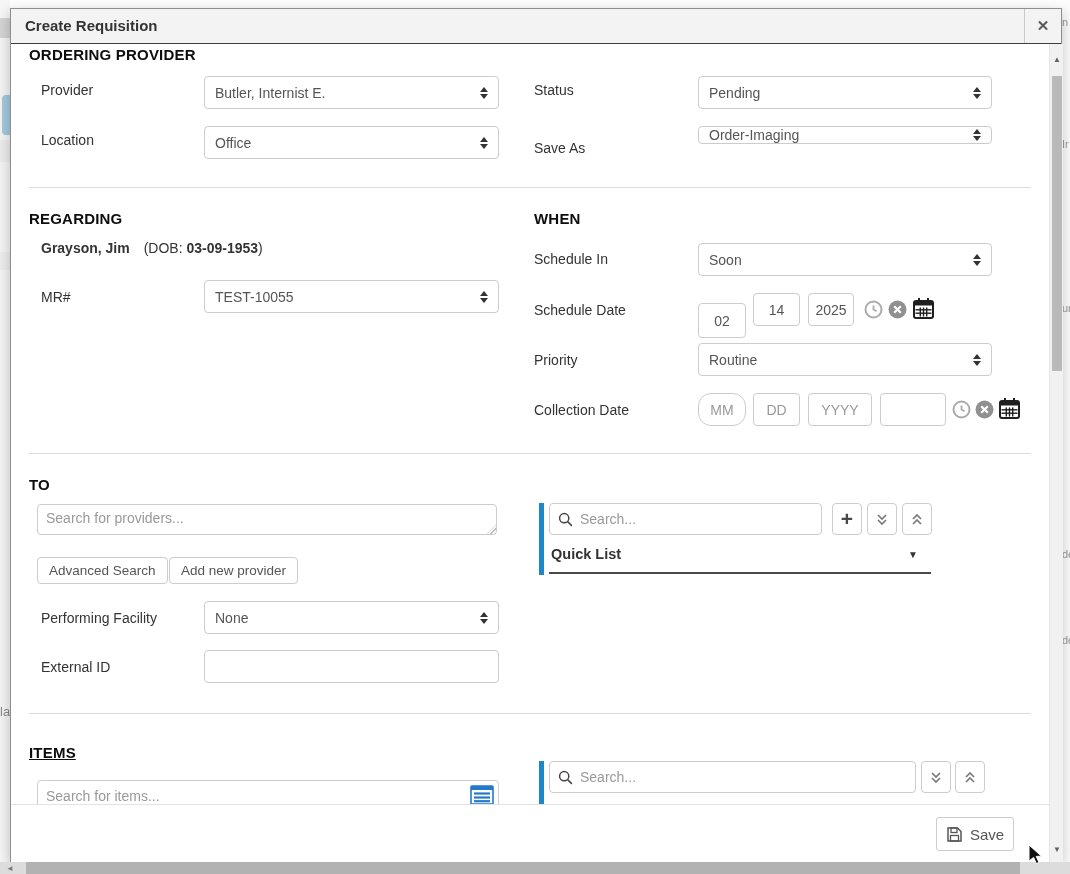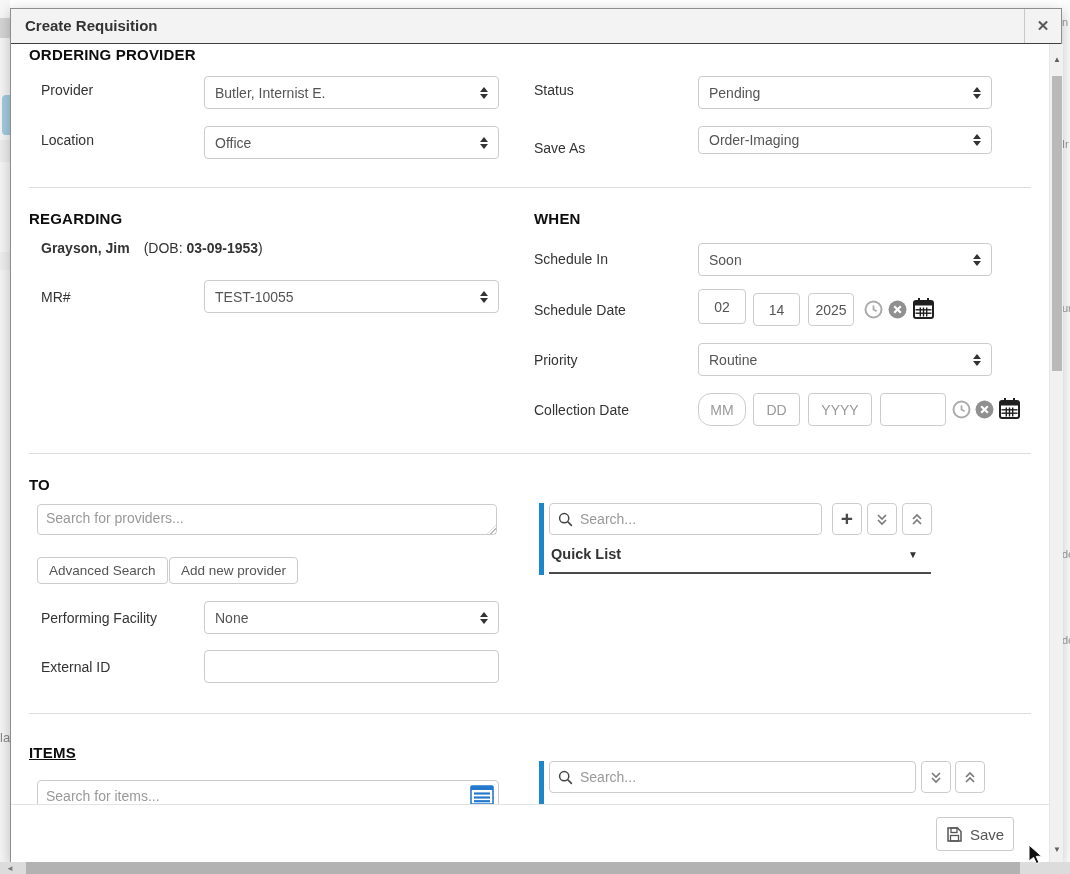--- a/index.html
+++ b/index.html
@@ -6,21 +6,21 @@
   html,body { background:#fff; }
   .stage { position:relative; width:1070px; height:874px; background:#ffffff; overflow:hidden;
            font-family:"Liberation Sans", sans-serif; color:#333; }
 
   
   .bg-left { position:absolute; left:0; top:0; width:10px; height:862px; background:#f7f7f7; overflow:hidden; }
   .bg-left .gray-box { position:absolute; left:0; top:18px; width:10px; height:20px; background:#d6d6d6; }
   .bg-left .blue-pill { position:absolute; left:2px; top:95px; width:14px; height:40px; background:#a5cbe0; border-radius:4px; }
   .bg-left .row1 { position:absolute; left:0; top:140px; width:10px; height:22px; background:#efefef; }
   .bg-left .row2 { position:absolute; left:0; top:252px; width:10px; height:18px; background:#f0f0f0; }
-  .bg-left .frag { position:absolute; left:0; top:730px; font-size:13px; color:#8a8a8a; }
+  .bg-left .frag { position:absolute; left:0; top:704px; font-size:13px; color:#8a8a8a; }
   .bg-right { position:absolute; left:1062px; top:0; width:8px; height:862px; background:#fdfdfd; overflow:hidden; }
   .bg-right .frag { position:absolute; left:0; font-size:11px; color:#9a9a9a; white-space:nowrap; }
 
   
   .modal { position:absolute; left:10px; top:8px; width:1052px; height:854px; background:#fff;
            border:1px solid #8e8e8e; box-shadow:0 4px 14px rgba(0,0,0,.25); }
   .modal-header { position:absolute; left:0; top:0; width:100%; height:35px; background:#f3f3f3;
                   border-bottom:1px solid #3f3f3f; }
   .modal-title { position:absolute; left:14px; top:0; line-height:34px; font-weight:bold; font-size:15px; color:#333; }
   .modal-close { position:absolute; right:0; top:0; width:37px; height:34px; border-left:1px solid #c9c9c9;
@@ -146,21 +146,21 @@
       <div class="lbl" style="left:30px; top:88px;">Location</div>
       <div class="sel" style="left:193px; top:82px; width:295px; height:33px;">
         <span>Office</span>
         <span class="arrows">
             <span class="tri-up"></span>
             <span class="tri-dn"></span>
           </span>
       </div>
 
       <div class="lbl" style="left:523px; top:96px;">Save As</div>
-      <div class="sel" style="left:687px; top:82px; width:294px; height:28px;">
+      <div class="sel" style="left:687px; top:82px; width:294px; height:18px;">
         <span>Order-Imaging</span>
         <span class="arrows">
             <span class="tri-up"></span>
             <span class="tri-dn"></span>
           </span>
       </div>
 
       <div class="divider" style="left:18px; top:143px; width:1002px;"></div>
 
       <div class="h" style="left:18px; top:166px;">REGARDING</div>
@@ -182,21 +182,21 @@
       <div class="lbl" style="left:523px; top:207px;">Schedule In</div>
       <div class="sel" style="left:687px; top:199px; width:294px; height:33px;">
         <span>Soon</span>
         <span class="arrows">
             <span class="tri-up"></span>
             <span class="tri-dn"></span>
           </span>
       </div>
 
       <div class="lbl" style="left:523px; top:258px;">Schedule Date</div>
-      <input class="inp ctr" style="left: 687px; top: 245px; width: 48px; height: 35px;" value="02">
+      <input class="inp ctr" style="left: 687px; top: 259px; width: 48px; height: 35px;" value="02">
       <input class="inp ctr" style="left: 742px; top: 249px; width: 47px; height: 33px;" value="14">
       <input class="inp ctr" style="left: 797px; top: 249px; width: 46px; height: 33px;" value="2025">
       <svg class="ico" style="left:853px; top:256px;" width="19" height="19" viewBox="0 0 19 19">
           <circle cx="9.5" cy="9.5" r="8" fill="none" stroke="#ababab" stroke-width="2"></circle>
           <polyline points="9.5,5.5 9.5,9.5 12.6,11.2" fill="none" stroke="#ababab" stroke-width="1.8"></polyline>
         </svg>
       <svg class="ico" style="left:877px; top:256px;" width="19" height="19" viewBox="0 0 19 19">
           <circle cx="9.5" cy="9.5" r="9" fill="#909090"></circle>
           <line x1="6.2" y1="6.2" x2="12.8" y2="12.8" stroke="#fff" stroke-width="2.2"></line>
           <line x1="12.8" y1="6.2" x2="6.2" y2="12.8" stroke="#fff" stroke-width="2.2"></line>

